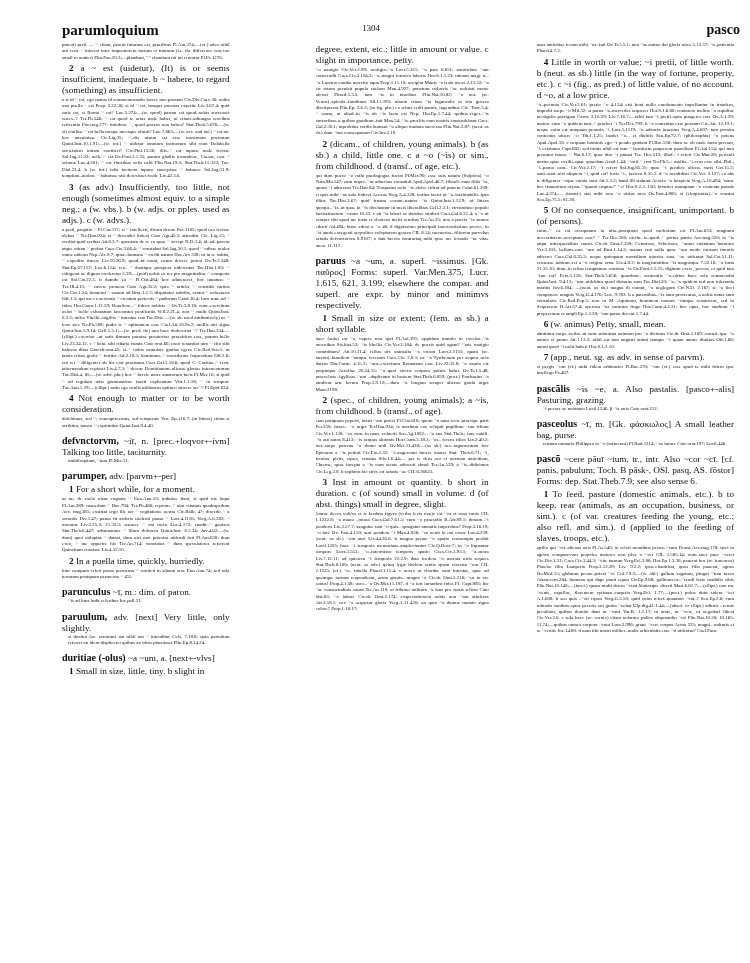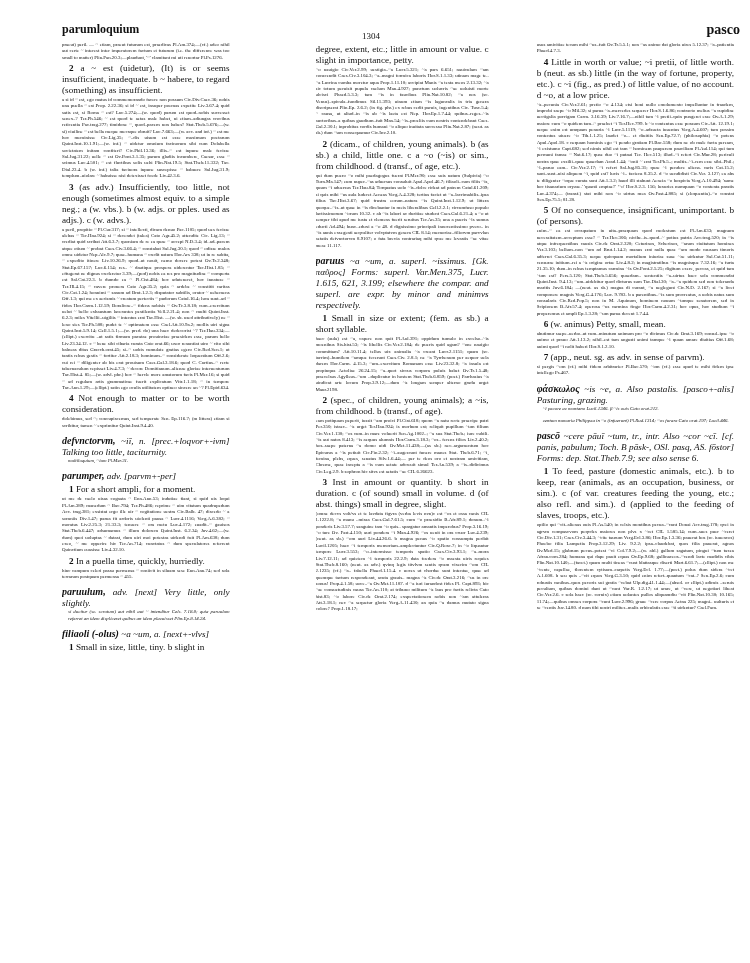--- a/index.html
+++ b/index.html
@@ -1,29 +1,29 @@
 <!DOCTYPE html>
 <html><head>
 <meta charset="utf-8">
 <style>
   html, body { margin: 0; padding: 0; background: #ffffff; }
   body { width: 750px; height: 963px; overflow: hidden; position: relative;
          font-family: "Liberation Serif", "DejaVu Serif", serif; color: #111; }
   .running-head { position: absolute; top: 22px; left: 0; width: 750px; height: 16px; }
-  .rh-left { position: absolute; left: 62px; top: 0; font-weight: bold; font-size: 12px; }
-  .rh-center { position: absolute; left: 362px; top: 9px; font-size: 9px; }
+  .rh-left { position: absolute; left: 62px; top: 0; font-weight: bold; font-size: 15px; }
+  .rh-center { position: absolute; left: 362px; top: 1px; font-size: 9px; }
   .rh-right { position: absolute; right: 10px; top: 0; font-weight: bold; font-size: 14px; }
   .columns { position: absolute; top: 42px; left: 62px; width: 688px; height: 915px; display: flex; }
   .col { width: 180px; margin-right: 96px; overflow: hidden; }
   .col:nth-child(2) { width: 186px; margin-right: 56px; margin-left: -10px; }
   .col:nth-child(3) { width: 212px; margin-right: 16px; margin-left: -8px; }
   .cit { font-size: 4.9px; line-height: 6.35px; text-align: justify; margin: 0; }
   .sense { font-size: 9.2px; line-height: 11px; margin: 2px 0 1px 0; text-align: justify; }
   .sense .num { font-weight: bold; margin-left: 7px; }
-  .entry { margin-top: 6px; font-style: italic; }
+  .entry { margin-top: 6px; }
   .hw-line { font-size: 9.2px; line-height: 11px; margin: 0; text-align: justify; }
   .hw { font-weight: bold; font-size: 10px; }
 </style>
 </head>
 <body>
 
 <div class="running-head">
   <span class="rh-left">parumloquium</span>
   <span class="rh-center">1304</span>
   <span class="rh-right">pasco</span>
@@ -38,30 +38,34 @@
       <p class="cit">a peril, propitio ~ Pl.Cur.317; si ~ intellexti, dicam denuo Pac.1105; quod ues fecisse alebas ~ Ter.Hau.924; si ~ decendet (talea) Cato Agr.45.2; attendite Cic. Lig.13; ~ crediat quid scribat Att.6.3.7; quoniam de re ea quae ~ accepi N.D.3.4; id..ad..pacem atque otium ~ probat Caes.Civ.3.66.4; ~ constabat Sal.Jug.30.1; quod ~ odisse malos omne uidetur Nep.Alc.9.7; quae..humana ~ credit natura Hor.Ars 338; ut in re subita, ~ expedito itinere Liv.10.26.9; quod..ut nouit, nemo docere potest Ov.Tr.2.348; Stat.Ep.67.157; Luc.6.154; res.. ~ dautique prospera uiderentur Tac.Hist.1.85; ~ effugerat ne dignus crederetur 3.39;—(pod) nobis ea res pro magnitudine ~ comperta est Sal.Cat.22.3. b dumdo ea ~ Pl.Cist.484; hoc aduteneret, hoc innatuse ~ Ter.Hl.4.15; ~ cavere pronera Cato Agr.35.2; quia ~ ardebe ~ constitit caritas Cic.Cat.1.24; honnimi ~ sanum ad Brut.1.2.3; disputator subtilis, orator ~ uehemens Off.1.3; qui me ex aerismis ~ creatum pertectis ~ pudorum Catul.16.4; luca sunt..ad ~ fidos Hor.Carm.1.12.59; Boralicae..~ fidens nobisis ~ Ov.Tr.3.8.18; cum..exercitum uelut ~ bello exhaustum lacerantes pestilentia Vell.2.21.4; non ~ multi Quint.Inst. 6.2.3; miles Vitellii..uigiliis ~ intentus erat Tac.Hist. —(w. sb. used attributively) ne ~ leno sies Ter.Ph.508; pudet te ~ optimatem esse Cael.Att.10.9a.2; mollis uiri signa Quint.Inst.5.9.14; Gell.1.5.1;—(w. pred. do) una haec dedecorist ~? Ter.Hau.334;—(ellipt.) exercitu ..ut satis firmum pacatae prouinciae praesidem esse, parum bello Liv.23.34.12. c ~ bene sibi cibaria curata Cato orat.66; uxor renuntiat uiro ~ cito sibi balneas ditas Gracch.orat.45; si..~ uobis cumulate gratias egero Cic.Red.Sen.1; ut tantis rebus gestis ~ fortiter Att.2.18.3; hominum..~ considerate loquentium Off.2.6; cui rei ~ diligenter ab his erat prouisum Caes.Gal.3.18.6; quod C. Curtius..~ recte tabernaculum cepisset Liv.4.7.3; ~ decore Domitianum..alienae gloriae interuenturum Tac.Hist.4. 85;—(w. advl. phr.) hoc ~ hercle more amatorum facis Pl.Mer.16; si quid ~ ad regulam artis grammaticae fuerit explicatum Vitr.1.1.18; ~ in tempore Tac.Ann.1.29;—(ellipt.) satin ego oculis utilitatem optineo sincere an ~? Pl.Epid.634.</p>
       <p class="sense"><span class="num">4</span> <span>Not enough to matter or to be worth consideration.</span></p>
       <p class="cit">dolebimus, sed ~; concupiscemus, sed temperate Sen. Ep.116.7; (m littera) etiam si scribitur, tamen ~ exprimitur Quint.Inst.9.4.40.</p>
       <div class="entry">
         <p class="hw-line"><span class="hw">defvnctorvm,</span> <span>~iī, n. [prec.+loqvor+-ivm] Talking too little, taciturnity.</span></p>
         <p class="cit" style="margin-left: 6px;">multiloquium, ~ium Pl.Mer.31.</p>
       </div>
       <div class="entry">
         <p class="hw-line"><span class="hw">parumper,</span> <span>adv. [parvm+-per]</span></p>
       </div>
-      <p class="sense"><span class="num">1</span> <span>For a short ampli, for a moment.</span></p>
+      <p class="sense"><span class="num">1</span> <span>For a short while, for a moment.</span></p>
       <p class="cit">ut me de caelo uisas cognata ~ Enn.Ann.53; indutiae fiant, si quid uis loqui Pl.Am.389; manedum ~ Bac.794; Ter.Ph.486; reprime ~ uim citatum quadrupedum Acc. trag.381; exsistat ergo ille uir ~ cogitatione uestra Cic.Balb. 47; discedo ~ a somniis Div.1.47; parua fit ardoris uiolenti pausa ~ Lucr.4.1116; Verg.A.6.382; ~ moratus Liv.2.25.3; 21.33.3; tenuere ~ ora metu Luc.4.172; euadit..~ gauisos Stat.Theb.6.447; adsumamus ~ illum dolorem Quint.Inst. 6.2.34; Juv.4.62;—(w. dum) quoi uoluptas ~ datast, dum uiri moi potestas uidendi fuit Pl.Am.638; dum exeo, ~ me opperire hic Ter.An.714; cunctatus ~ dum speculatores referrent Quinctium euasisse Liv.4.32.10.</p>
       <p class="sense"><span class="num">2</span> <span>In a puella time, quickly, hurriedly.</span></p>
       <p class="cit">hinc campum celeri passu permensa ~ coniicit in siluam sese Enn.Ann.74; sed sola terrarum postquam permensa ~ 455.</p>
+      <div class="entry">
+        <p class="hw-line"><span class="hw">parunculus</span> <span>~ī, m.: dim. of paron.</span></p>
+        <p class="cit" style="margin-left: 6px;">~is ad litus ludit celeribus Inc.pall.21.</p>
+      </div>
       <div class="entry">
         <p class="hw-line"><span class="hw">paruulum,</span> <span>adv. [next] Very little, only slightly.</span></p>
         <p class="cit" style="margin-left: 6px;">si ducitur (sc. scrotum) aut nihil aut ~ intenditur Cels. 7.18.8; quia paruulum referret an idem displiceret quibus an idem placuisset Plin.Ep.8.14.24.</p>
       </div>
       <div class="entry">
-        <p class="hw-line"><span class="hw">filiaoli (-olus)</span> <span>~a ~um, a. [next+-vlvs]</span></p>
+        <p class="hw-line"><span class="hw">duritiae (-olus)</span> <span>~a ~um, a. [next+-vlvs]</span></p>
       </div>
       <p class="sense"><span class="num">1</span> <span>Small in size, little, tiny. b slight in</span></p>
     </div>
   <div class="col">
       <p class="sense"><span>degree, extent, etc.; little in amount or value. c slight in importance, petty.</span></p>
       <p class="cit">~o nauigio Cic.Ver.2.99; uestigia..~a Lucr.5.321; ~a pars 6.651; nauiculam ~am conscendit Caes.Civ.3.104.3; ~a..magni formica laboris Hor.S.1.1.33; utinam mage te.. ~a Lucrina cumba moretur aqua Prop.1.11.10; accipiat Manis ~a testa meos 2.13.32; ~a sic totum peruisit pupula caelum Man.4.927; punctum uolucris ~ae uoluisti morte ulcisci Phaed.5.3.3; tam ~is in faucibus Plin.Nat.10.82; ~a nos (sc. Venus)..spicula..fundimus Sil.11.393; uinum etiam ~is laguncalis in tria genera discripserat Plin.Ep. 2.6.2; (in fig. phr.) ex rebus cedit paruis, ingentibus Cic. Tusc.5.4; ~ causa, ut aliud..in ~is ab ~is laeta est Nep. Hor.Ep.1.7.44; quibus..reges..~is auctoribus..a quibus gaudium..fuit Man.54; ~is..proeliis cum nostris contendebant Caes. Gal.2.30.1; inprobitas cordis humani ~o aliquo inuitata successu Plin.Nat.2.87; (neut. as sb.) dum ~um consequamur Cic.Inv.2.10.</p>
       <p class="sense"><span class="num">2</span> <span>(dicam., of children, young animals). b (as sb.) a child, little one. c a ~o (~is) or sim., from childhood. d (transf., of age, etc.).</span></p>
       <p class="cit">qui dum puero ~o mihi paedagogus fuerat Pl.Mer.90; esse suis natum (Sulpicia) ~o Turn.Ma.147; eum nuper..~as aduersus consuluit Apul.Apol.46.7; filiaoli..cum filiis ~is, quum ~i aduersus Ter.Hau.84; Torquatus uolo ~is..dolce rideat ad patrem Catul.61.209; si quis mihi ~us aula luderet Aeneas Verg.A.4.328; tertius faciet ut ~a..lacrimabilis..ipsa filius Tac.Hist.3.67; quid frustra eorum..natura ~is Quint.Inst.1.12.9; ut littera quoque..~is..ut quae in ~is dicebantur in meis liberalibus Gell.2.2.1; circumfuso populo lactissimorum ~orum 10.32. c ab ~is labori ac duritiae student Caes.Gal.6.21.4; a ~o ut semper tibi apud me iusta et clemens fuerit seruitus Ter.An.35; una a pueris ~is sumus educti Ad.494; hunc..eduxi a ~o 48. d dignissimo principali innocentissimo pvero.. in ~is annis exsegenti aeqvaliter volvptatvm genera CIL 8.14; memoriae..filiorvm parvvlan aetatis defvnctorvm 8.9107; o fata brevia contrariaq mihi qvae me levastis ~ae vitae meae 11.117.</p>
       <div class="entry">
         <p class="hw-line"><span class="hw">paruus</span> <span>~a ~um, a. superl. ~issimus. [Gk. παῦρος] Forms: superl. Var.Men.375, Lucr. 1.615, 621, 3.199; elsewhere the compar. and superl. are expr. by minor and minimvs respectively.</span></p>
@@ -77,24 +81,25 @@
       <p class="cit">usus amicitiae tecum mihi ~us..fuit Ov.Tr.5.5.1; non ~as animo dat gloria uires 5.12.37; ~a..patientia Phaed.4.7.3.</p>
       <p class="sense"><span class="num">4</span> <span>Little in worth or value; ~i pretii, of little worth. b (neut. as sb.) little (in the way of fortune, property, etc.). c ~i (fig., as pred.) of little value, of no account. d ~o, at a low price.</span></p>
       <p class="cit">~a..pecunia Cic.Ver.2.61; pretio ~o 4.134; etsi boni nullo emolumento impelluntur in fraudem, improbi saepe ~o Mil.32; si parua ~a..mercedes sequerer Hor.S.1.6.86; contracto melius ~a cupidine uectigalia porrigam Carm. 3.16.39; Liv.7.16.7;—nihil tam ~i pretii..quin pungeret esse Ov.A.1.29; maiore cum ~o quidem tam..~ praebet ~i Ter.Hec.799. b ~o contentus esse possum Cic.Att. 12.19.1; neque enim est umquam penuria ~i Lucr.5.1119; ~o..adsueta iuuentus Verg.A.4.607; tam possim contentus uiuere ~o Tib.1.1.25; laudet ~o... et diuitiis Sen.Ep.72.7; (philosophia) ~o potens Apul.Apol.18. c nequam hominis ego ~i pendo gratiam Pl.Bac.558; dum ne ob male facta peream, ~i existumo Capt.682; sed nimis nihil est tam ~ hominem pauperem pauciliam Pl.Aul.114; qui tum permuni famae ~ Nat.6.17; quae duo ~i putaui Ter. Hec.513; illud..~i refert Cic.Mur.28; periculi nostra quae exsilii..quae quaedam Acad.1.44; ~onii ~ erat Ter.Ph.5..; multis..~i..rem esse sibi..Phil.; ~i..paruo eam.. Cic.Ver.2.17; ~i refert Sal.Jug.85.31; quae ~i pendere aliena. caris Cat.15.2; sunt..sunt..nisi aliquem ~i, quid est? lucis ~i.. faciens 8.35.2. d ~o uendidisti Cic.Ver. 3.127; ea abs te diligenter ~oque curata sunt Att.1.3.2; haud illi stabunt Aeneia ~o hospicia Verg.A.10.494; 'sume hoc tisanarium oryzae.' 'quanti emptae?' '~o' Hor.S.2.3. 156; luxuries numquam ~o contenta paratis Luc.4.374;— (transf.) stat mihi non ~o uirtus mea Ov.Fast.4.885; si (eloquentia)..~o constat Sen.Ep.75.5; 81.28.</p>
       <p class="sense"><span class="num">5</span> <span>Of no consequence, insignificant, unimportant. b (of persons).</span></p>
       <p class="cit">enim..~ ea est occupatum in uita..praequam quod molestum est Pl.Am.633; magnum necessitatem..acceptum esse? ~ Ter.Hec.306; nicibe..is..quod..~ potius patria Acc.trag.520; in ~is atque infrequentibus causis Cic.de Orat.2.320; Ceturinos, Scherinos, ~arum ciuitatum homines Ver.3.103; bellum..non ~um ad Brut.1.14.2; manus erat nulla quae ~am modo causam timoris adferret Caes.Gal.6.35.3; neque quicquam mortalium iniuriae suae ~ae uidentur Sal.Cat.51.11; censurae initium..rei a ~a origine ortae Liv.4.8.2; in magistratibus ~is magnisque 7.32.16; ~a furta 21.35.10; dum..in rebus temptamus carmina ~is Ov.Pont.2.5.25; digitum exere, peccas, et quid tam ~um est? Pers.5.120; Stat.Theb.5.656; quaedam.. sententiis ~a..uirtus haec sola commendat Quint.Inst. 9.4.13; ~um..uidebitur quod dicturus sum Tac.Dial.30; ~a..~a quidem sed non toleranda maritis Juv.6.184; —(neut. as sb.) magna di curant, ~a neglegunt Cic.N.D. 2.167; si ~a licet componere magnis Verg.G.4.176; Luc. 9.783. b a parentibus..~is sum procreatus, a uobis natus sum consularis Cic.Red.Pop.5; non in M. Aquinum, hominem nouum ~umque senatorem, sed in Scipionem B.Afr.57.4; operosa ~us carmina fingo Hor.Carm.4.2.31; hoc opus, hoc studium ~i properemus et ampli Ep.1.3.28; ~um parua decent 1.7.44.</p>
       <p class="sense"><span class="num">6</span> <span>(w. animus) Petty, small, mean.</span></p>
       <p class="cit">abutimur saepe..uerbo..ut cum..minutum animum pro ~o dicimus Cic.de Orat.3.169; consul..ipse ~o animo et prauo Att.1.13.2; nihil..est tam angusti animi tamque ~i quam amare diuitias Off.1.68; animi quod ~i nolit haberi Hor.S.1.2.10.</p>
       <p class="sense"><span class="num">7</span> <span>(app., neut. sg. as adv. in sense of parvm).</span></p>
       <p class="cit">si pergis ~om (cf.) mihi fidem arbitrarier Pl.Bac.570; ~om (cf.) esse apud te mihi fidem ipse intellego Ps.467.</p>
       <div class="entry">
-        <p class="hw-line"><span class="hw">φάσκωλος</span> <span>~is ~e, a. Also pastalis. [pasco+-alis] Pasturing, grazing.</span></p>
+        <p class="hw-line"><span class="hw">pascālis</span> <span>~is ~e, a. Also pastalis. [pasco+-alis] Pasturing, grazing.</span></p>
         <p class="cit" style="margin-left: 6px;">~i pecore ac montano Lucil.1246. β ~is ouis Cato orat.212.</p>
       </div>
       <div class="entry">
+        <p class="hw-line"><span class="hw">pasceolus</span> <span>~ī, m. [Gk. φάσκωλος] A small leather bag, purse.</span></p>
         <p class="cit" style="margin-left: 6px;">centum numaria Philippea in ~o (infuerunt) Pl.Rud.1314; ~os furare Cato orat.197; Lucil.446.</p>
       </div>
       <div class="entry">
         <p class="hw-line"><span class="hw">pascō</span> <span>~cere pāuī ~tum, tr., intr. Also ~cor ~cī. [cf. panis, pabulum; Toch. B pāsk-, OSl. pasq, AS. fōstor] Forms: dep. Stat.Theb.7.9; see also sense 6.</span></p>
       </div>
       <p class="sense"><span class="num">1</span> <span>To feed, pasture (domestic animals, etc.). b to keep, rear (animals, as an occupation, business, or sim.). c (of var. creatures feeding the young, etc.; also refl. and sim.). d (applied to the feeding of slaves, troops, etc.).</span></p>
       <p class="cit">opilio qui ~cit..alienas ouis Pl.As.540; in celsis montibus pecua..~cunt Donai Acc.trag.178; qvei in agrvm compascvom peqvdes maiores non plvs x ~cet CIL 1.585.14; cum..sues puer ~ceret Cic.Div.1.31; Caes.Civ.3.44.3; ~cite taurum Verg.Ecl.3.86; Hor.Ep.1.3.36; pauerat hos (sc. iuuencos) Phoebo filia Lampetia Prop.3.12.29; Liv. 9.2.2; ipsa..claudebat, quos filia pauerat, agnos Ov.Med.15; glabrum pecus..potest ~ci Col.7.9.2;—(w. abl.) gallum sagatum, pingui ~tum taxea Afran.com.284; humana qui dape pauit equas Ov.Ep.9.68; gallinaceos..~cendi lacte madidis cibis Plin.Nat.10.140;—(facet.) quam multi tineas ~cunt blattasque diserti Mart.6.61.7;—(ellipt.) non me ~cente, capellae, florentem cytisum..carpetis Verg.Ecl. 1.77;—(poet.) polus dum sidera ~cet A.1.608. b seu quis ..~cit equos Verg.G.3.50; quid enim refert..quantum ~cat..? Sen.Ep.2.6; cum robustis canibus..quos pecoris sui gratia ~cebat Ulp.dig.41.1.44;—(absol. or ellipt.) adimis ..seruis peculium, quibus domini dant ut ~cant Var.R. 1.2.17; ut arare, ut ~cere, ut negotiari libeat Cic.Ver.2.6. c sola haec (sc. cornix) etiam uolantes pullos aliquamdiu ~cit Plin.Nat.10.30; 10.165; 11.74;—quibus omnes corpora ~cunt Lucr.2.996; graue ~cere corpus Aetna 225; magni.. uulturis et se ~centis Juv.14.80. d num tibi nostri milites..malis orbiculatis esse ~ti uidentur? Cael.Fam.</p>
     </div>
 </div>
 

